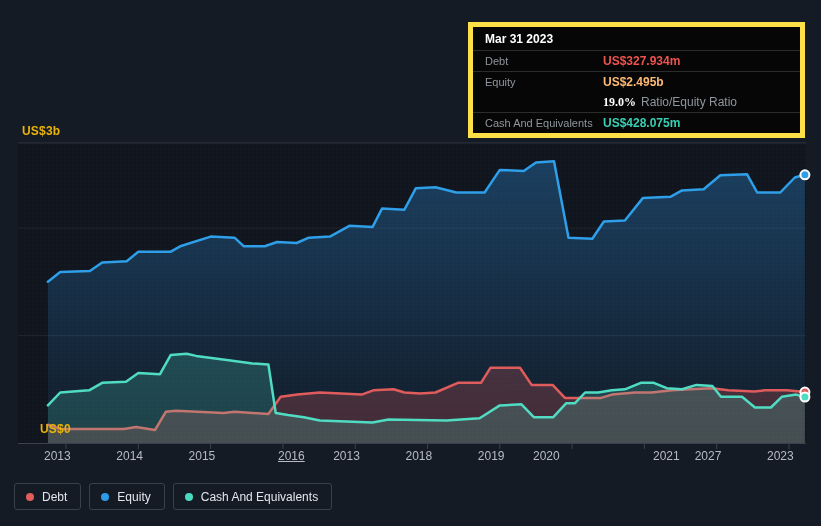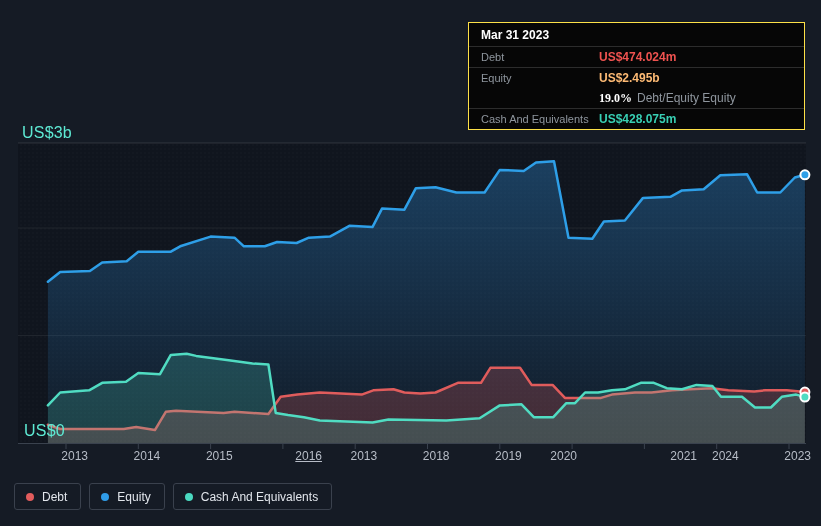--- a/index.html
+++ b/index.html
@@ -2,30 +2,30 @@
 <html><head>
 <meta charset="utf-8">
 <style>
   html,body{margin:0;padding:0;background:#151b25;}
   body{width:821px;height:526px;position:relative;overflow:hidden;
        font-family:"Liberation Sans","DejaVu Sans",sans-serif;
        -webkit-font-smoothing:antialiased;color:#e4e8ee;}
   .stage{position:absolute;inset:0;}
   svg#plot{position:absolute;left:0;top:0;}
 
-  .axis-label{position:absolute;font-size:16px;font-weight:400;color:#5eead4;letter-spacing:.2px;}
+  .axis-label{position:absolute;font-size:12px;font-weight:700;color:#eab308;letter-spacing:.2px;}
   #ylab-top{left:22px;top:124px;}
-  #ylab-zero{left:24px;top:422px;text-align:center;}
+  #ylab-zero{left:40px;top:422px;text-align:center;}
 
-  .x-label{position:absolute;top:449px;width:44px;margin-left:-22px;text-align:right;
+  .x-label{position:absolute;top:449px;width:44px;margin-left:-22px;text-align:left;
            font-size:12px;color:#b7bdc7;}
 
   
   .tooltip{position:absolute;left:468px;top:22px;width:337px;box-sizing:border-box;
-           background:#060606;border:1px solid #fde047;z-index:5;}
+           background:#060606;border:5px solid #fde047;z-index:5;}
   .tt-title{padding:5px 12px 4px;font-size:12px;font-weight:700;color:#fff;}
   .tt-row{display:flex;align-items:center;padding:2px 12px;min-height:16px;}
   .tt-row.rule{border-top:1px solid #2c2c2c;}
   .tt-label{width:118px;font-size:11px;color:#8f969e;flex:none;}
   .tt-val{font-size:12px;font-weight:700;}
   .val-debt{color:#ef5350;}
   .val-equity{color:#fdba74;}
   .val-cash{color:#38cfb4;}
   .val-ratio{color:#fff;font-family:Liberation Serif, serif;}
   .ratio-suffix{font-weight:400;color:#8f969e;margin-left:5px;font-size:12px;}
@@ -87,38 +87,38 @@
   <div id="x-axis">
       <div class="x-label" style="left: 66px;">2013</div>
       <div class="x-label" style="left: 138.3px;">2014</div>
       <div class="x-label" style="left: 210.6px;">2015</div>
       <div class="x-label" style="left: 300px; text-decoration: underline;">2016</div>
       <div class="x-label" style="left: 355.2px;">2013</div>
       <div class="x-label" style="left: 427.5px;">2018</div>
       <div class="x-label" style="left: 499.8px;">2019</div>
       <div class="x-label" style="left: 555px;">2020</div>
       <div class="x-label" style="left: 675px;">2021</div>
-      <div class="x-label" style="left: 716.7px;">2024</div>
+      <div class="x-label" style="left: 716.7px;">2027</div>
       <div class="x-label" style="left: 789px;">2023</div>
     </div>
 
   <div class="tooltip">
     <div class="tt-title">Mar 31 2023</div>
     <div class="tt-row rule">
       <span class="tt-label">Debt</span>
-      <span class="tt-val val-debt">US$474.024m</span>
+      <span class="tt-val val-debt">US$327.934m</span>
     </div>
     <div class="tt-row rule">
       <span class="tt-label">Equity</span>
       <span class="tt-val val-equity">US$2.495b</span>
     </div>
     <div class="tt-row">
       <span class="tt-label"></span>
       <span class="tt-val val-ratio">19.0%</span>
-      <span class="ratio-suffix">Debt/Equity Equity</span>
+      <span class="ratio-suffix">Ratio/Equity Ratio</span>
     </div>
     <div class="tt-row rule">
       <span class="tt-label">Cash And Equivalents</span>
       <span class="tt-val val-cash">US$428.075m</span>
     </div>
   </div>
 
   <div class="legend">
     <div class="legend-item">
       <span class="legend-dot" style="background: rgb(226, 92, 92);"></span>

